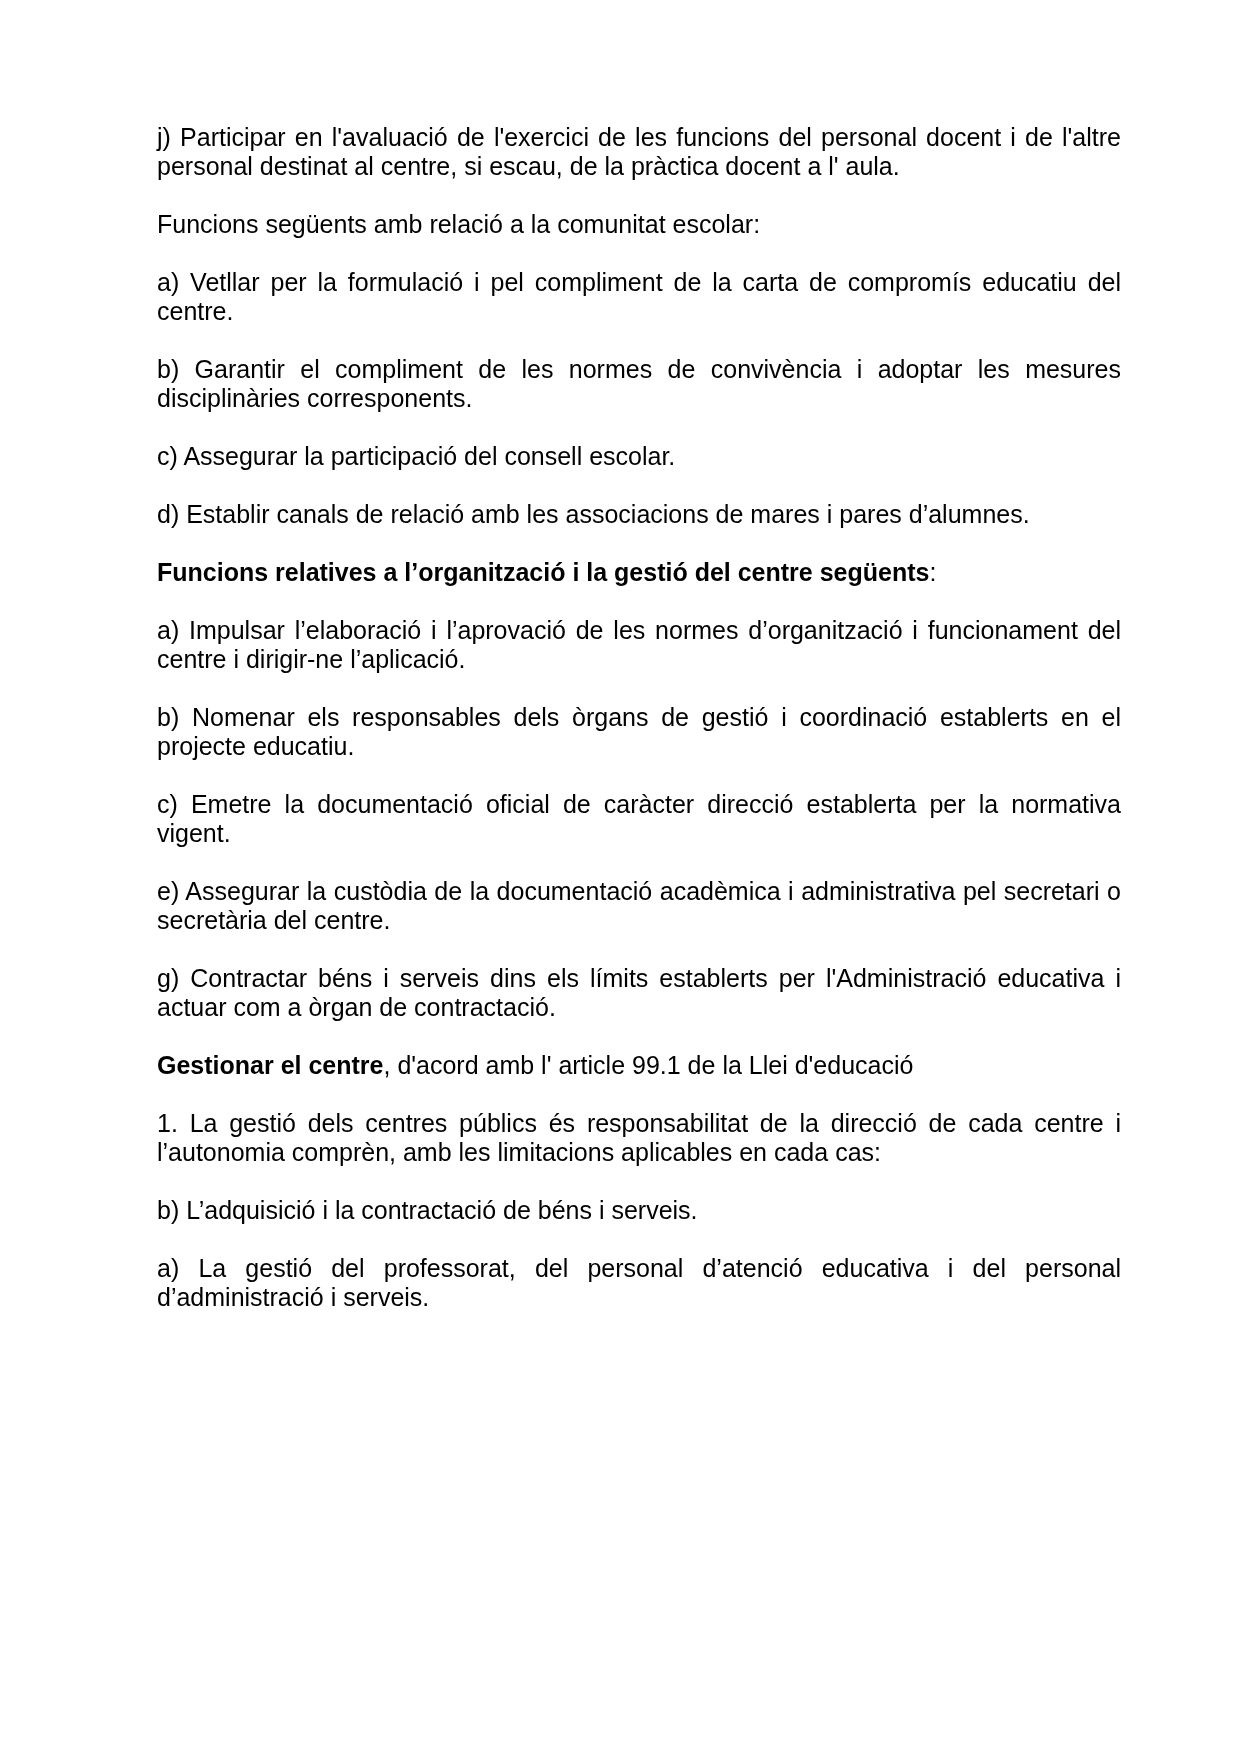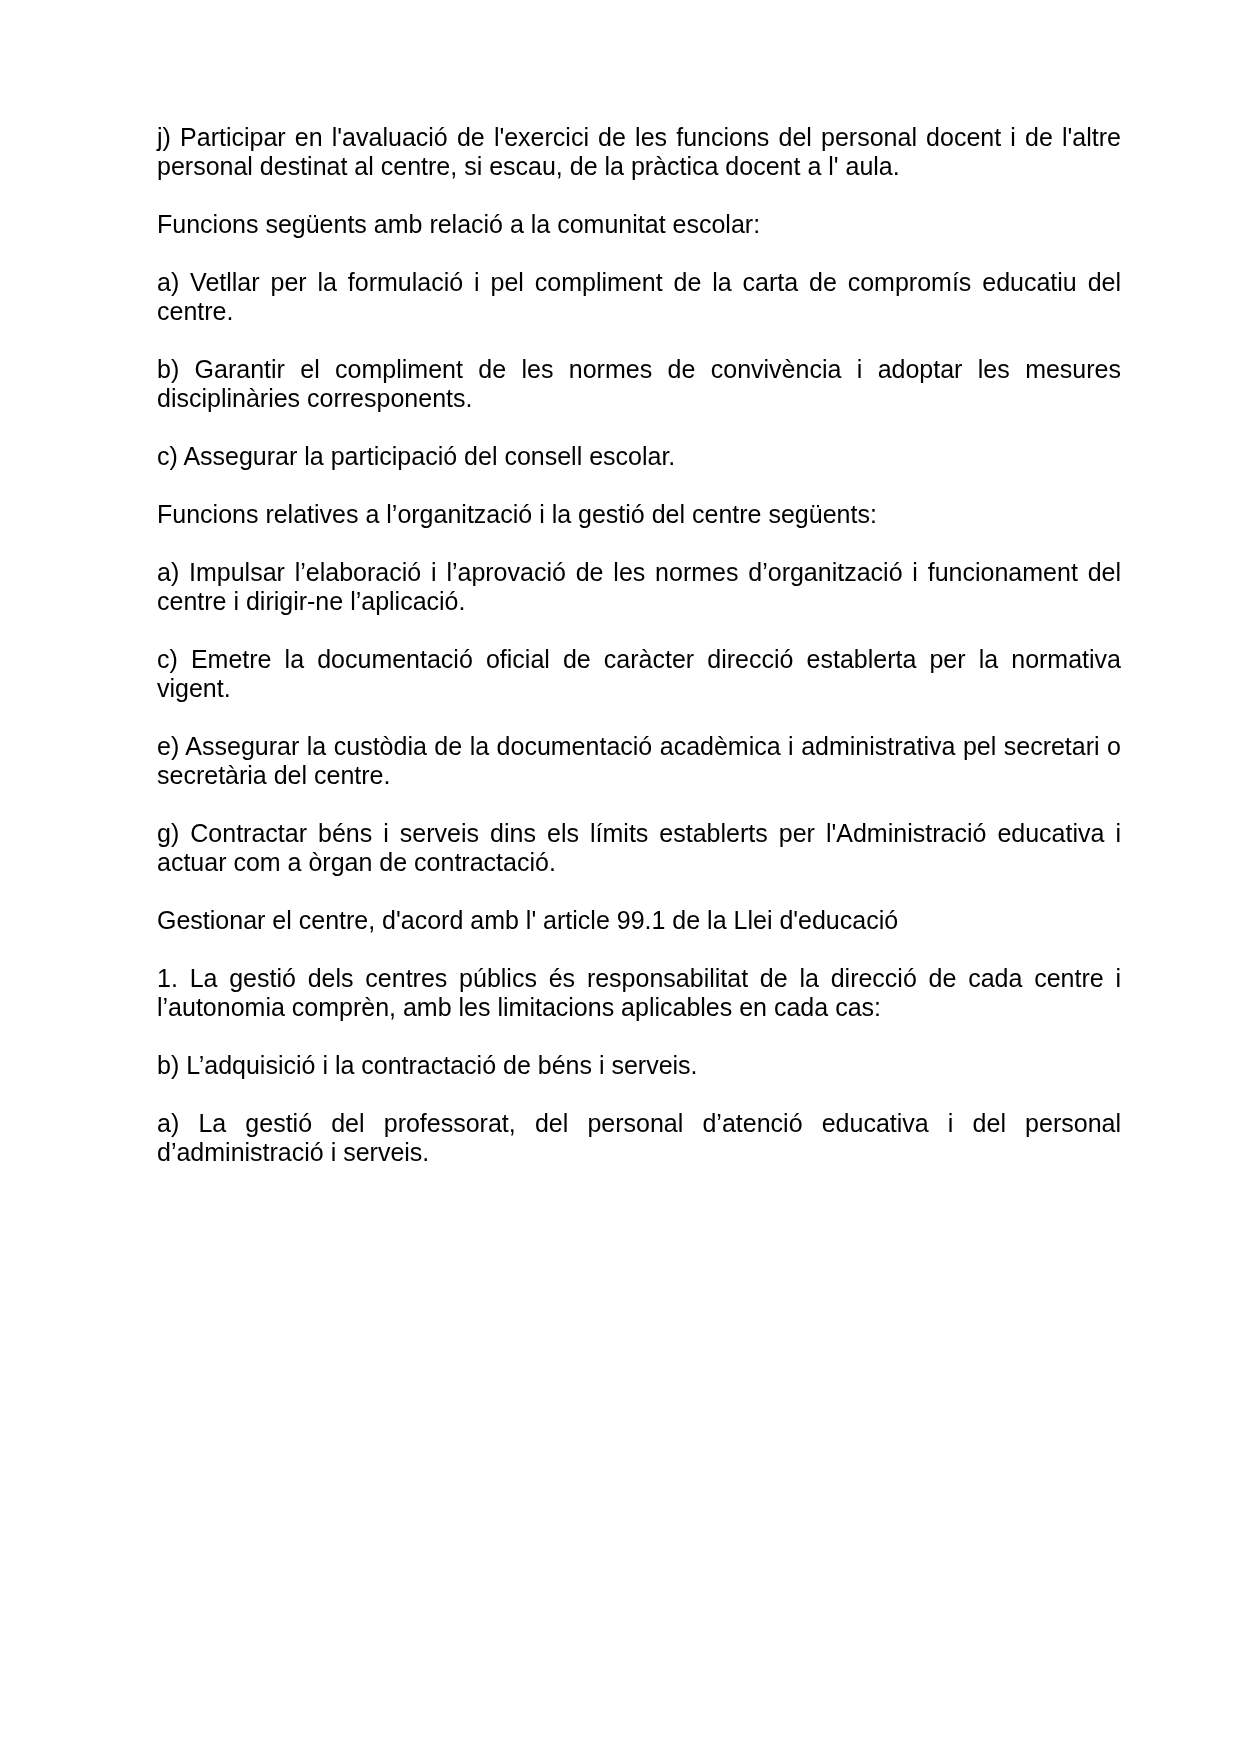--- a/index.html
+++ b/index.html
@@ -26,48 +26,50 @@
     line-height: 29px;
     margin: 0 0 29px 0;
     text-align: justify;
     color: #000000;
   }
   .heading {
     font-weight: normal;
     text-align: left;
   }
   .bold-part {
-    font-weight: normal;
+    font-weight: bold;
   }
   .regular-part {
     font-weight: normal;
   }
 </style>
 </head>
 <body>
 
 <div class="page">
 
   <p class="para">j) Participar en l'avaluació de l'exercici de les funcions del personal docent i de l'altre personal destinat al centre, si escau, de la pràctica docent a l' aula.</p>
 
   <p class="para heading">Funcions següents amb relació a la comunitat escolar:</p>
 
   <p class="para">a) Vetllar per la formulació i pel compliment de la carta de compromís educatiu del centre.</p>
 
   <p class="para">b) Garantir el compliment de les normes de convivència i adoptar les mesures disciplinàries corresponents.</p>
 
   <p class="para">c) Assegurar la participació del consell escolar.</p>
 
+  <p class="para">d) Establir canals de relació amb les associacions de mares i pares d’alumnes.</p>
 
   <p class="para">
     <span class="bold-part">Funcions relatives a l’organització i la gestió del centre següents</span><span class="regular-part">:</span>
   </p>
 
   <p class="para">a) Impulsar l’elaboració i l’aprovació de les normes d’organització i funcionament del centre i dirigir-ne l’aplicació.</p>
 
+  <p class="para">b) Nomenar els responsables dels òrgans de gestió i coordinació establerts en el projecte educatiu.</p>
 
   <p class="para">c) Emetre la documentació oficial de caràcter direcció establerta per la normativa vigent.</p>
 
 
   <p class="para">e) Assegurar la custòdia de la documentació acadèmica i administrativa pel secretari o secretària del centre.</p>
 
 
   <p class="para">g) Contractar béns i serveis dins els límits establerts per l'Administració educativa i actuar com a òrgan de contractació.</p>
 
 

